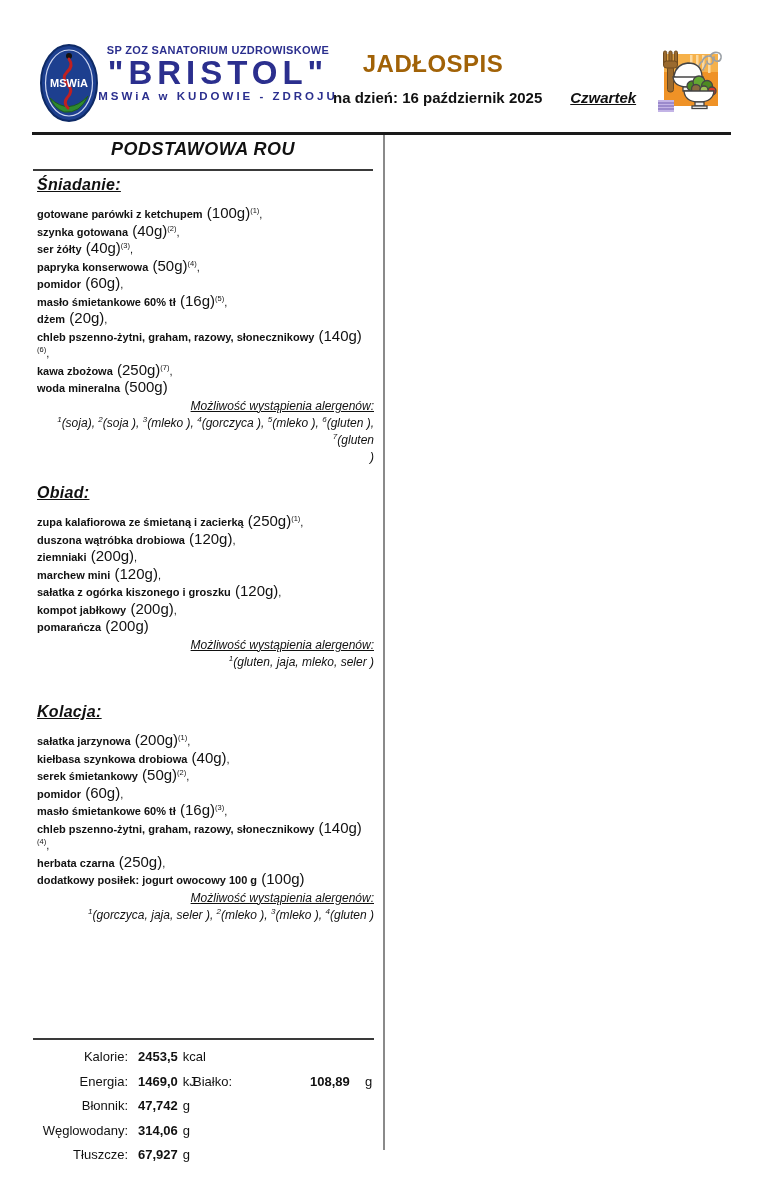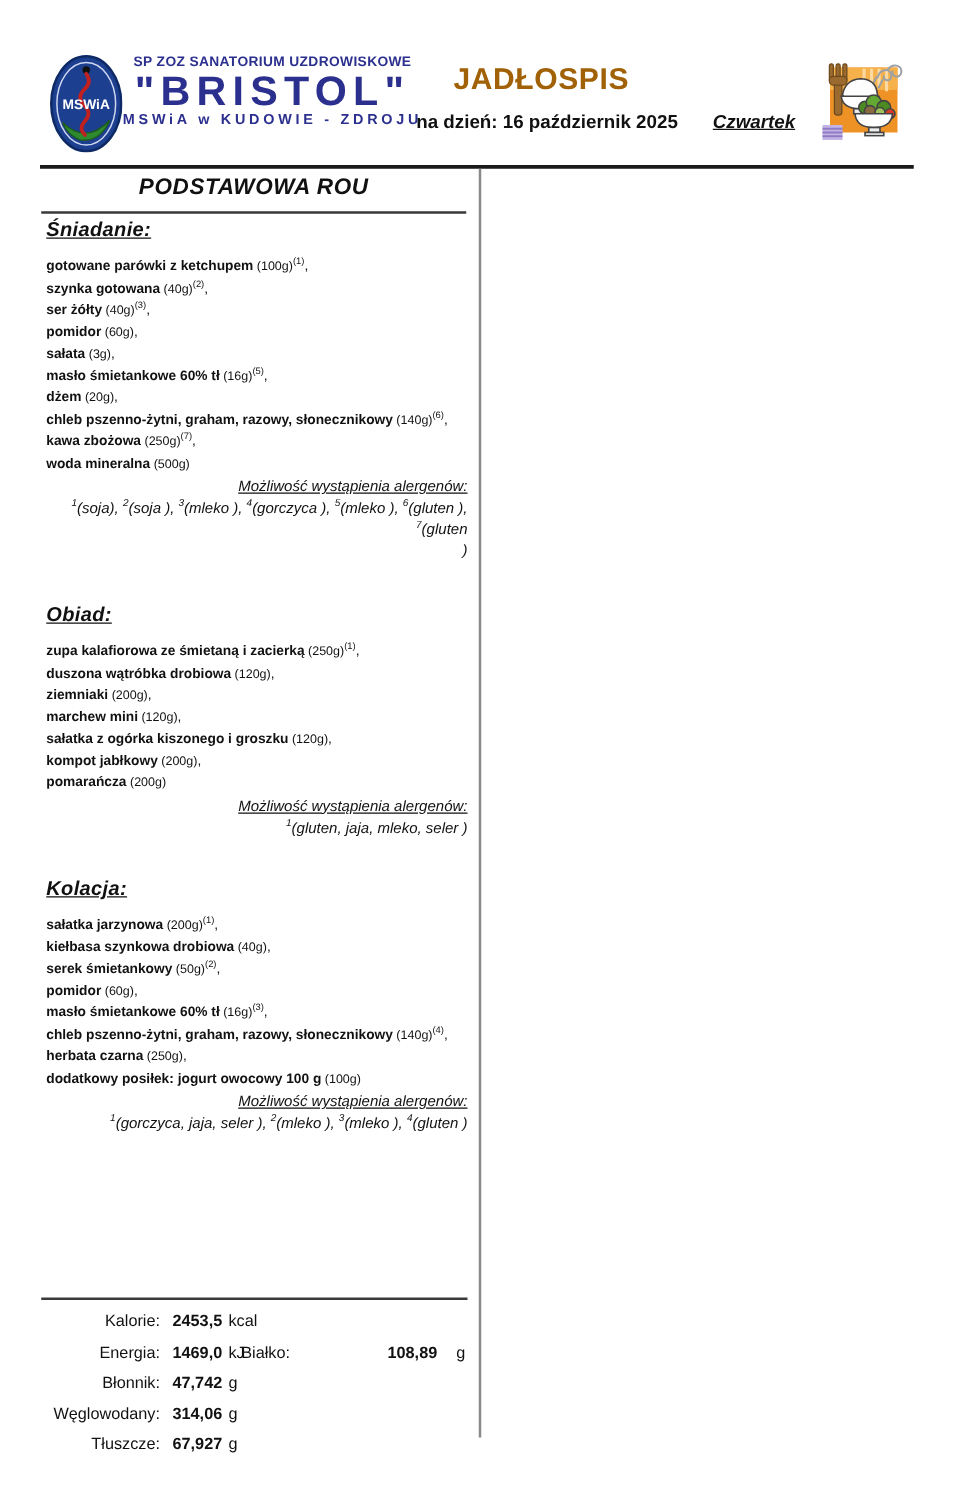--- a/index.html
+++ b/index.html
@@ -34,21 +34,21 @@
   .diet-title { font-size:18px; font-weight:bold; font-style:italic; letter-spacing:0.5px; }
 
   .menu-section { position:absolute; left:37px; width:337px; }
   .section-0 { top:176px; }
   .section-1 { top:484px; }
   .section-2 { top:703px; }
 
   .section-heading { font-size:16px; font-weight:bold; font-style:italic;
                      text-decoration:underline; margin-bottom:11px; letter-spacing:0.3px; }
   .item { font-size:11px; font-weight:bold; line-height:16.5px; }
-  .item-portion { font-size:10px; font-weight:normal; }
+  .item-portion { font-size:15px; font-weight:normal; }
   .item-ref { font-size:7.5px; font-weight:normal; vertical-align:super; line-height:0; }
   .item-tail { font-size:11px; font-weight:normal; }
 
   .allergens { text-align:right; margin-top:1px; }
   .allergen-heading { font-size:12px; font-style:italic; text-decoration:underline; line-height:17px; }
   .allergen-line { font-size:12px; font-style:italic; line-height:17px; }
   .allergen-line sup { font-size:8px; font-style:italic; vertical-align:super; line-height:0; }
 
   
   .nutrition { position:absolute; left:33px; top:1038px; width:341px;
@@ -138,22 +138,22 @@
     <span class="diet-title">PODSTAWOWA ROU</span>
   </div>
 
   <div id="sections">
       <section class="menu-section section-0">
         <h2 class="section-heading">Śniadanie:</h2>
         <div class="items">
           <div class="item"><span class="item-name">gotowane parówki z ketchupem</span><span class="item-portion"> (100g)</span><sup class="item-ref">(1)</sup><span class="item-tail">,</span></div>
           <div class="item"><span class="item-name">szynka gotowana</span><span class="item-portion"> (40g)</span><sup class="item-ref">(2)</sup><span class="item-tail">,</span></div>
           <div class="item"><span class="item-name">ser żółty</span><span class="item-portion"> (40g)</span><sup class="item-ref">(3)</sup><span class="item-tail">,</span></div>
+          <div class="item"><span class="item-name">papryka konserwowa</span><span class="item-portion"> (50g)</span><sup class="item-ref">(4)</sup><span class="item-tail">,</span></div>
           <div class="item"><span class="item-name">pomidor</span><span class="item-portion"> (60g)</span><span class="item-tail">,</span></div>
-          <div class="item"><span class="item-name">sałata</span><span class="item-portion"> (3g)</span><span class="item-tail">,</span></div>
           <div class="item"><span class="item-name">masło śmietankowe 60% tł</span><span class="item-portion"> (16g)</span><sup class="item-ref">(5)</sup><span class="item-tail">,</span></div>
           <div class="item"><span class="item-name">dżem</span><span class="item-portion"> (20g)</span><span class="item-tail">,</span></div>
           <div class="item"><span class="item-name">chleb pszenno-żytni, graham, razowy, słonecznikowy</span><span class="item-portion"> (140g)</span><sup class="item-ref">(6)</sup><span class="item-tail">,</span></div>
           <div class="item"><span class="item-name">kawa zbożowa</span><span class="item-portion"> (250g)</span><sup class="item-ref">(7)</sup><span class="item-tail">,</span></div>
           <div class="item"><span class="item-name">woda mineralna</span><span class="item-portion"> (500g)</span></div>
         </div>
         <div class="allergens">
           <div class="allergen-heading">Możliwość wystąpienia alergenów:</div>
           <div class="allergen-line"><sup>1</sup><span>(soja), </span><sup>2</sup><span>(soja ), </span><sup>3</sup><span>(mleko ), </span><sup>4</sup><span>(gorczyca ), </span><sup>5</sup><span>(mleko ), </span><sup>6</sup><span>(gluten  ), </span><sup>7</sup><span>(gluten</span></div>
           <div class="allergen-line"><span>)</span></div>

